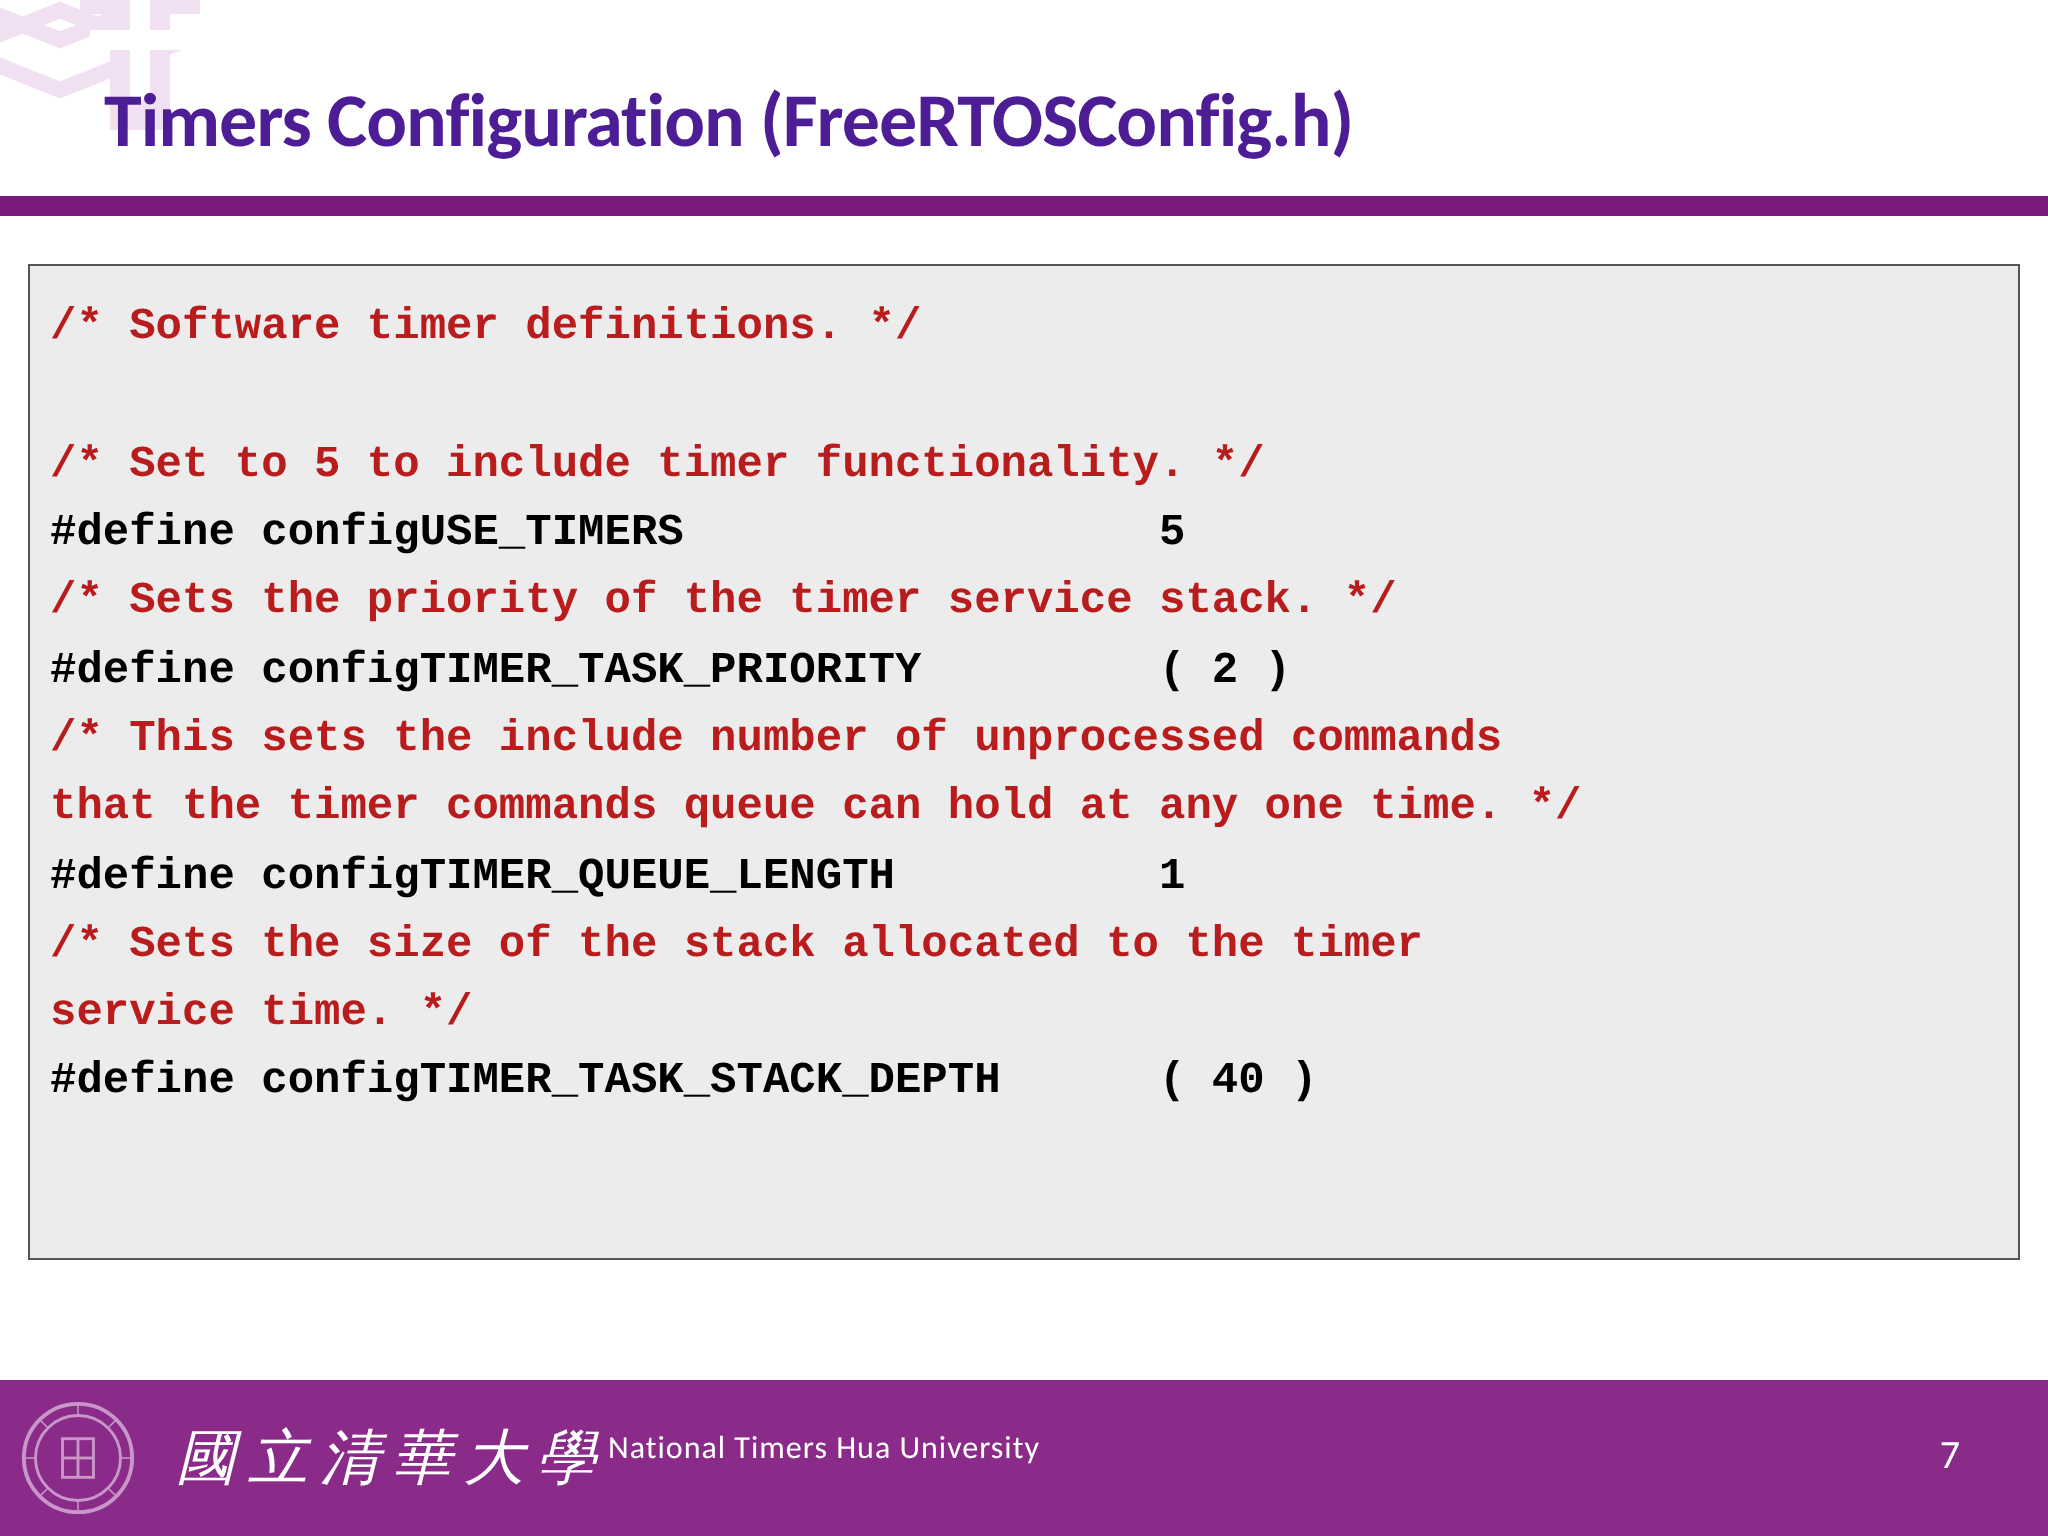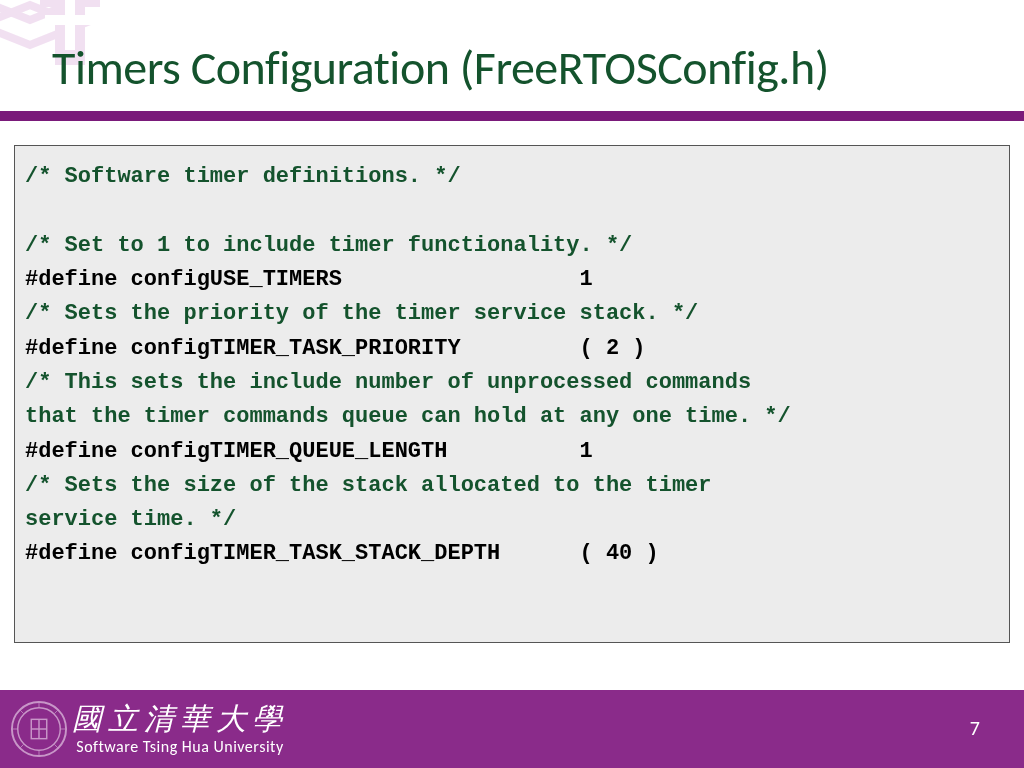--- a/index.html
+++ b/index.html
@@ -19,66 +19,65 @@
     height: 120px;
     opacity: 0.35;
     z-index: 0;
   }
   .header {
     position: relative;
     z-index: 1;
     padding: 38px 0 14px 52px;
   }
   .title {
-    font-size: 48px;
-    font-weight: 400;
-    color: #14532d;
+    font-size: 38px;
+    font-weight: 700;
+    color: #4c1d95;
     letter-spacing: -0.5px;
   }
   .purple-bar {
     height: 10px;
     background: #7a1a7a;
     width: 100%;
   }
   .code-box {
     margin: 24px 14px 0 14px;
     border: 1px solid #555;
     background: #ececec;
     padding: 14px 10px 70px 10px;
     font-family: "Courier New", monospace;
     font-size: 22px;
     font-weight: bold;
     line-height: 1.56;
     color: #000;
     white-space: pre;
     overflow: hidden;
   }
-  .comment { color: #14532d; }
+  .comment { color: #b91c1c; }
   .footer {
     position: absolute;
     bottom: 0;
     left: 0;
     right: 0;
     height: 78px;
     background: #8a2b8a;
     display: flex;
     align-items: center;
     color: #fff;
   }
   .seal {
     margin-left: 10px;
     width: 58px;
     height: 58px;
   }
   .uni-names {
-    margin-left: 4px;
+    margin-left: 20px;
     display: flex;
-    flex-direction: column;
+    flex-direction: row;
     justify-content: center;
-    align-items: center;
   }
   .uni-chinese {
     font-family: "KaiTi", "DFKai-SB", serif;
     font-size: 30px;
     letter-spacing: 6px;
     line-height: 1.1;
     font-style: italic;
   }
   .uni-english {
     font-size: 16px;
@@ -109,22 +108,22 @@
   </svg>
 </div>
 
 <div class="header">
   <h1 class="title">Timers Configuration (FreeRTOSConfig.h)</h1>
 </div>
 <div class="purple-bar"></div>
 
 <div class="code-box"><span class="comment">/* Software timer definitions. */</span>
 <span></span>
-<span class="comment">/* Set to 1 to include timer functionality. */</span>
-<span>#define configUSE_TIMERS                  1</span>
+<span class="comment">/* Set to 5 to include timer functionality. */</span>
+<span>#define configUSE_TIMERS                  5</span>
 <span class="comment">/* Sets the priority of the timer service stack. */</span>
 <span>#define configTIMER_TASK_PRIORITY         ( 2 )</span>
 <span class="comment">/* This sets the include number of unprocessed commands</span>
 <span class="comment">that the timer commands queue can hold at any one time. */</span>
 <span>#define configTIMER_QUEUE_LENGTH          1</span>
 <span class="comment">/* Sets the size of the stack allocated to the timer</span>
 <span class="comment">service time. */</span>
 <span>#define configTIMER_TASK_STACK_DEPTH      ( 40 )</span></div>
 
 <div class="footer">
@@ -142,16 +141,16 @@
         <line x1="50" y1="10" x2="46" y2="14"></line>
           <line x1="14" y1="46" x2="10" y2="50"></line>
       </g>
       <rect x="22" y="20" width="16" height="20" fill="none" stroke="#c896c8" stroke-width="1.5"></rect>
       <line x1="22" y1="30" x2="38" y2="30" stroke="#c896c8" stroke-width="1.5"></line>
       <line x1="30" y1="20" x2="30" y2="40" stroke="#c896c8" stroke-width="1.5"></line>
     </svg>
   </div>
   <div class="uni-names">
     <div class="uni-chinese">國立清華大學</div>
-    <div class="uni-english">Software Tsing Hua University</div>
+    <div class="uni-english">National Timers Hua University</div>
   </div>
   <div class="page-num">7</div>
 </div>
 
 </body></html>

